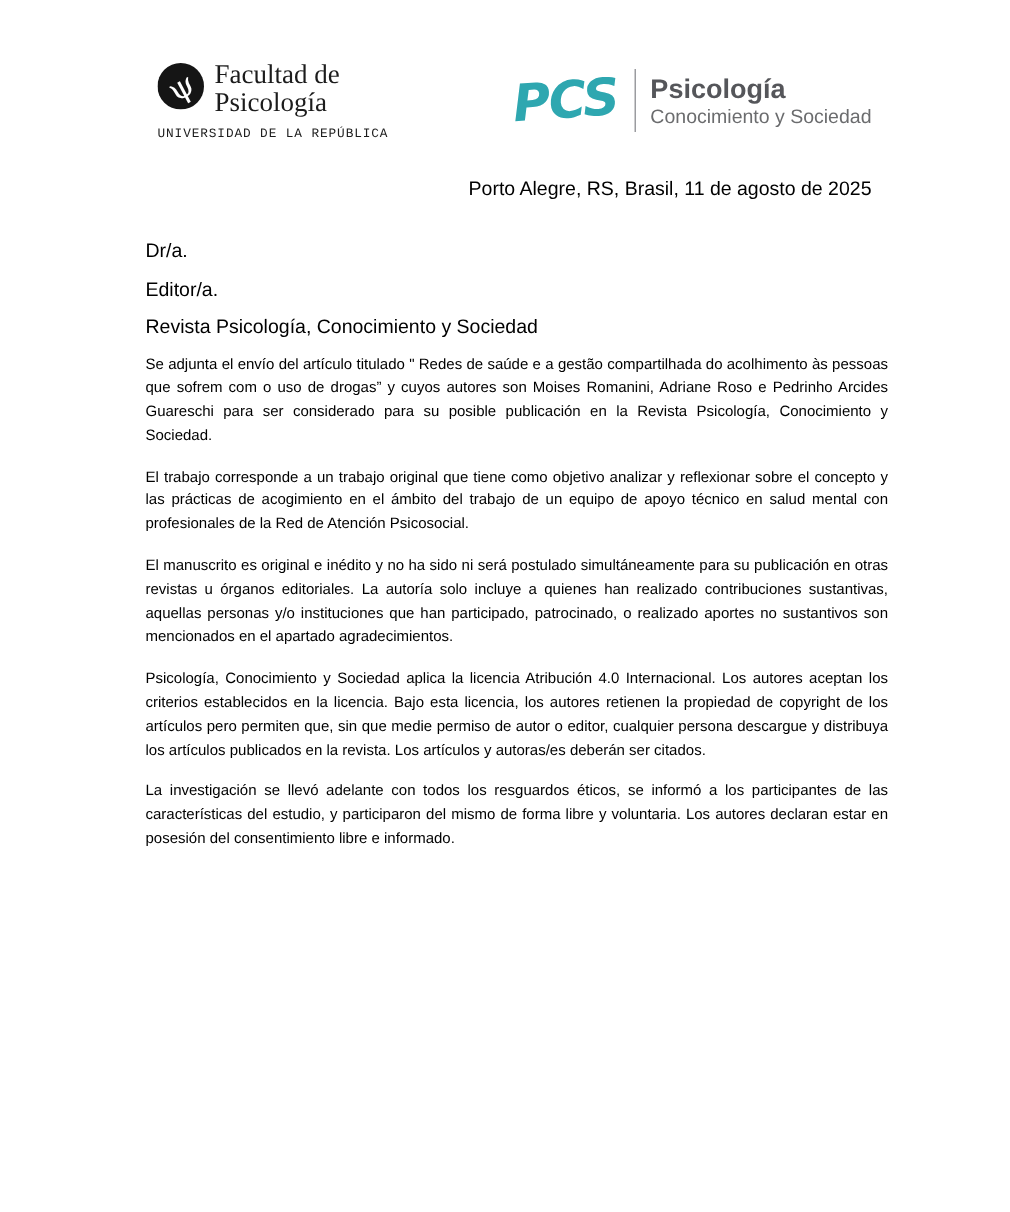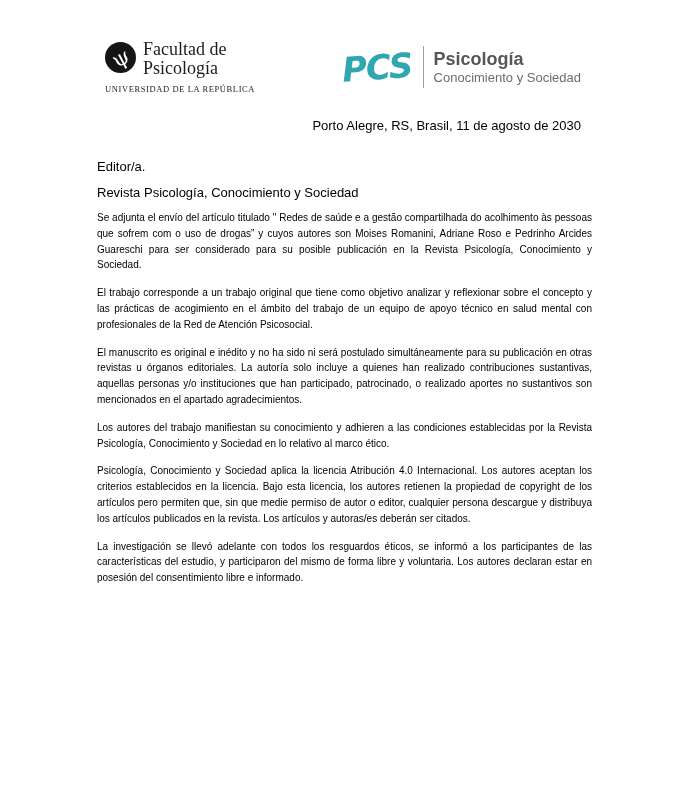--- a/index.html
+++ b/index.html
@@ -25,21 +25,21 @@
   .fac-logo { display: flex; flex-direction: column; }
   .fac-top { display: flex; align-items: flex-start; }
   .fac-icon { width: 31px; height: 31px; margin-right: 7px; margin-top: 2px; }
   .fac-name {
     font-family: "Liberation Serif", serif;
     font-size: 18px;
     line-height: 19px;
     color: #1c1c1c;
   }
   .fac-sub {
-    font-family: Liberation Serif, serif;
+    font-family: Liberation Mono, monospace;
     font-size: 8.5px;
     letter-spacing: 0.6px;
     color: #1c1c1c;
     margin-top: 6px;
     white-space: nowrap;
   }
 
   .pcs-logo { display: flex; align-items: center; margin-top: 6px; }
   .pcs-abbr {
     font-family: "DejaVu Sans", sans-serif;
@@ -113,27 +113,27 @@
       <span class="pcs-abbr" style="color: rgb(46, 167, 176);">PCS</span>
       <span class="pcs-divider"></span>
       <span class="pcs-text">
         <div class="pcs-title" style="color: rgb(85, 86, 90);">Psicología</div>
         <div class="pcs-subtitle" style="color: rgb(107, 108, 110);">Conocimiento y Sociedad</div>
       </span>
     </div>
 
   </div>
 
-  <div class="dateline">Porto Alegre, RS, Brasil, 11 de agosto de 2030</div>
+  <div class="dateline">Porto Alegre, RS, Brasil, 11 de agosto de 2025</div>
 
   <div class="letter-body">
+    <p class="recipient-line">Dr/a.</p>
     <p class="recipient-line">Editor/a.</p>
     <p class="recipient-line">Revista Psicología, Conocimiento y Sociedad</p>
 
     <p class="para">Se adjunta el envío del artículo titulado " Redes de saúde e a gestão compartilhada do acolhimento às pessoas que sofrem com o uso de drogas” y cuyos autores son Moises Romanini, Adriane Roso e Pedrinho Arcides Guareschi para ser considerado para su posible publicación en la Revista Psicología, Conocimiento y Sociedad.</p>
     <p class="para">El trabajo corresponde a un trabajo original que tiene como objetivo analizar y reflexionar sobre el concepto y las prácticas de acogimiento en el ámbito del trabajo de un equipo de apoyo técnico en salud mental con profesionales de la Red de Atención Psicosocial.</p>
     <p class="para">El manuscrito es original e inédito y no ha sido ni será postulado simultáneamente para su publicación en otras revistas u órganos editoriales. La autoría solo incluye a quienes han realizado contribuciones sustantivas, aquellas personas y/o instituciones que han participado, patrocinado, o realizado aportes no sustantivos son mencionados en el apartado agradecimientos.</p>
-    <p class="para">Los autores del trabajo manifiestan su conocimiento y adhieren a las condiciones establecidas por la Revista Psicología, Conocimiento y Sociedad en lo relativo al marco ético.</p>
     <p class="para">Psicología, Conocimiento y Sociedad aplica la licencia Atribución 4.0 Internacional. Los autores aceptan los criterios establecidos en la licencia. Bajo esta licencia, los autores retienen la propiedad de copyright de los artículos pero permiten que, sin que medie permiso de autor o editor, cualquier persona descargue y distribuya los artículos publicados en la revista. Los artículos y autoras/es deberán ser citados.</p>
     <p class="para">La investigación se llevó adelante con todos los resguardos éticos, se informó a los participantes de las características del estudio, y participaron del mismo de forma libre y voluntaria. Los autores declaran estar en posesión del consentimiento libre e informado.</p>
   </div>
 
 </div>
 
 </body></html>

